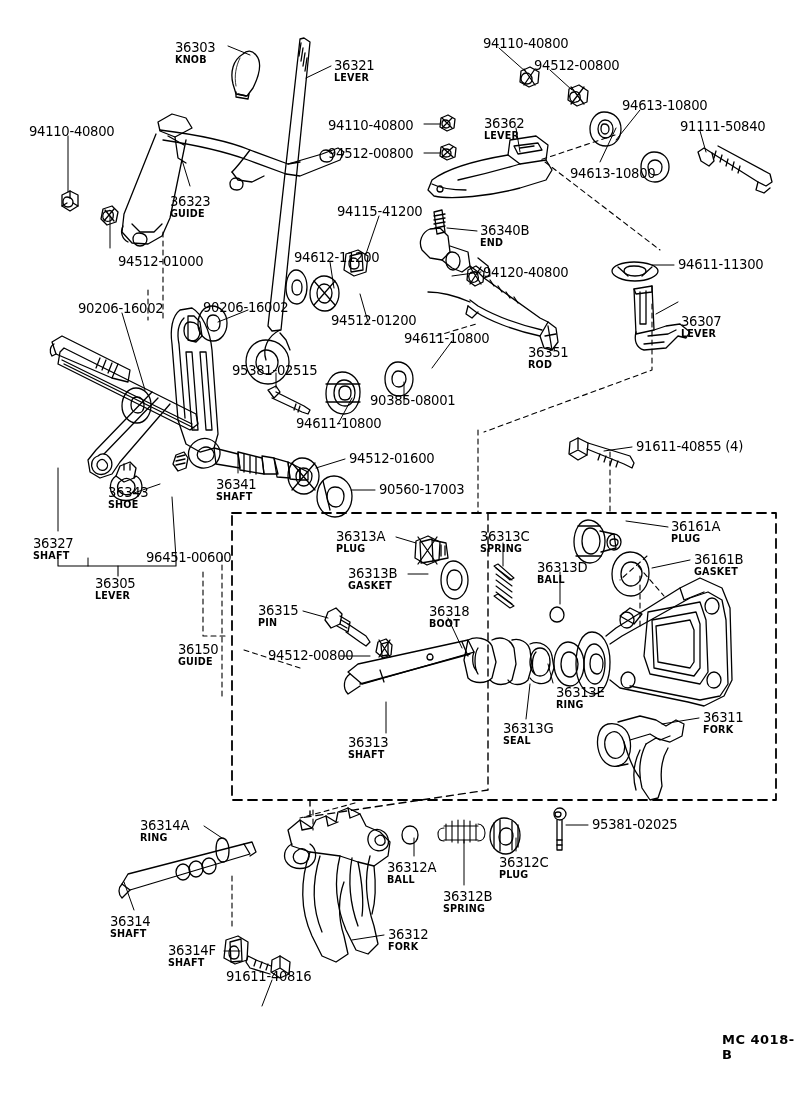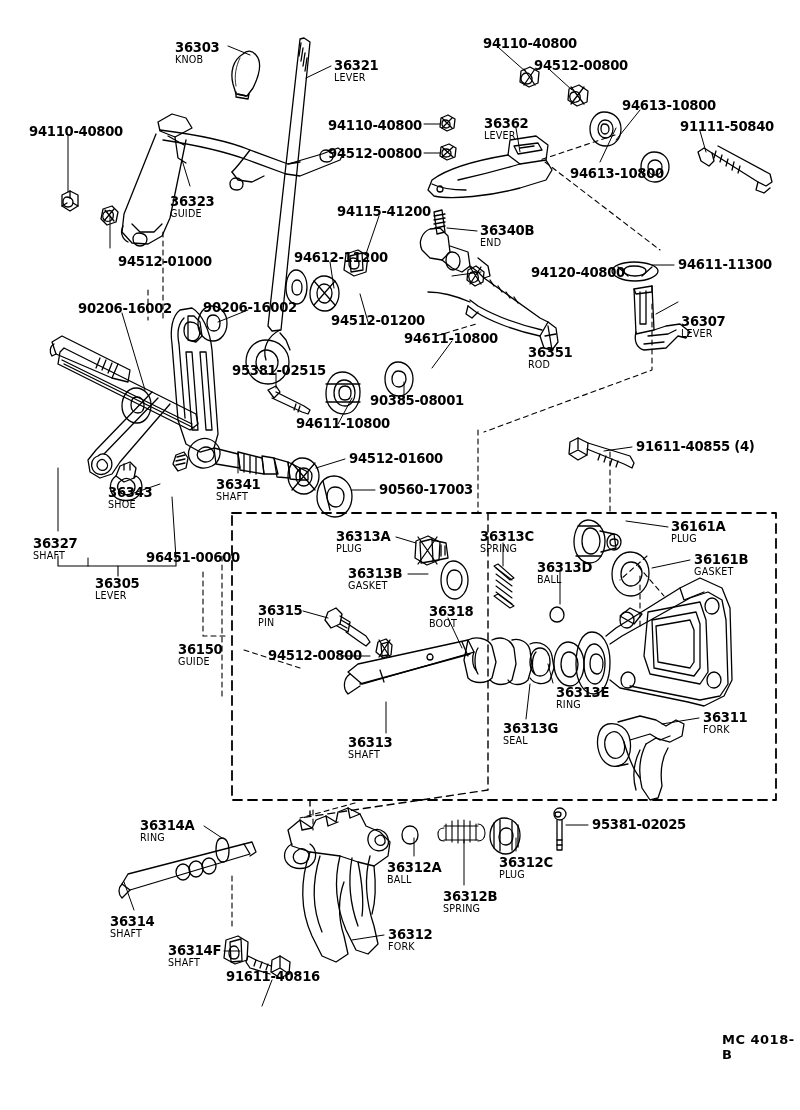--- a/index.html
+++ b/index.html
@@ -3,22 +3,22 @@
 <meta charset="utf-8">
 <title>Parts Diagram</title>
 <style>
   html,body{margin:0;padding:0;background:#fff;}
   body{width:800px;height:1110px;overflow:hidden;
        font-family:"DejaVu Sans","Liberation Sans",sans-serif;}
   #sheet{position:relative;width:800px;height:1110px;background:#fff;}
   #art{position:absolute;left:0;top:0;width:800px;height:1110px;}
   .lbl{position:absolute;color:#000;line-height:0.98;white-space:nowrap;
        font-family:"DejaVu Sans","Liberation Sans",sans-serif;}
-  .lbl .pn{display:block;font-size:13.2px;font-weight:700;letter-spacing:-0.3px;}
-  .lbl .nm{display:block;font-size:9.6px;font-weight:400;letter-spacing:0.2px;}
+  .lbl .pn{display:block;font-size:13.2px;font-weight:400;letter-spacing:-0.3px;}
+  .lbl .nm{display:block;font-size:9.6px;font-weight:700;letter-spacing:0.2px;}
   .code{position:absolute;font-size:13px;font-weight:700;letter-spacing:0.5px;color:#000;}
 </style>
 </head>
 <body>
 
 <div id="sheet">
 
   <svg id="art" viewBox="0 0 800 1110" xmlns="http://www.w3.org/2000/svg">
     <g fill="none" stroke="#000" stroke-width="1.3" stroke-linecap="round" stroke-linejoin="round">
 
@@ -690,21 +690,21 @@
       <div class="lbl" style="left: 70px; top: 256px; margin-left: 48px;">
         <span class="pn">94512-01000</span>
       </div>
       <div class="lbl" style="left: 337px; top: 206px;">
         <span class="pn">94115-41200</span>
       </div>
       <div class="lbl" style="left: 480px; top: 225px;">
         <span class="pn">36340B</span>
         <span class="nm">END</span>
       </div>
-      <div class="lbl" style="left: 483px; top: 267px; padding-left: 48px;">
+      <div class="lbl" style="left: 483px; top: 267px;">
         <span class="pn">94120-40800</span>
       </div>
       <div class="lbl" style="left: 678px; top: 259px;">
         <span class="pn">94611-11300</span>
       </div>
       <div class="lbl" style="left: 681px; top: 296px; margin-top: 20px;">
         <span class="pn">36307</span>
         <span class="nm">LEVER</span>
       </div>
       <div class="lbl" style="left: 203px; top: 302px;">

